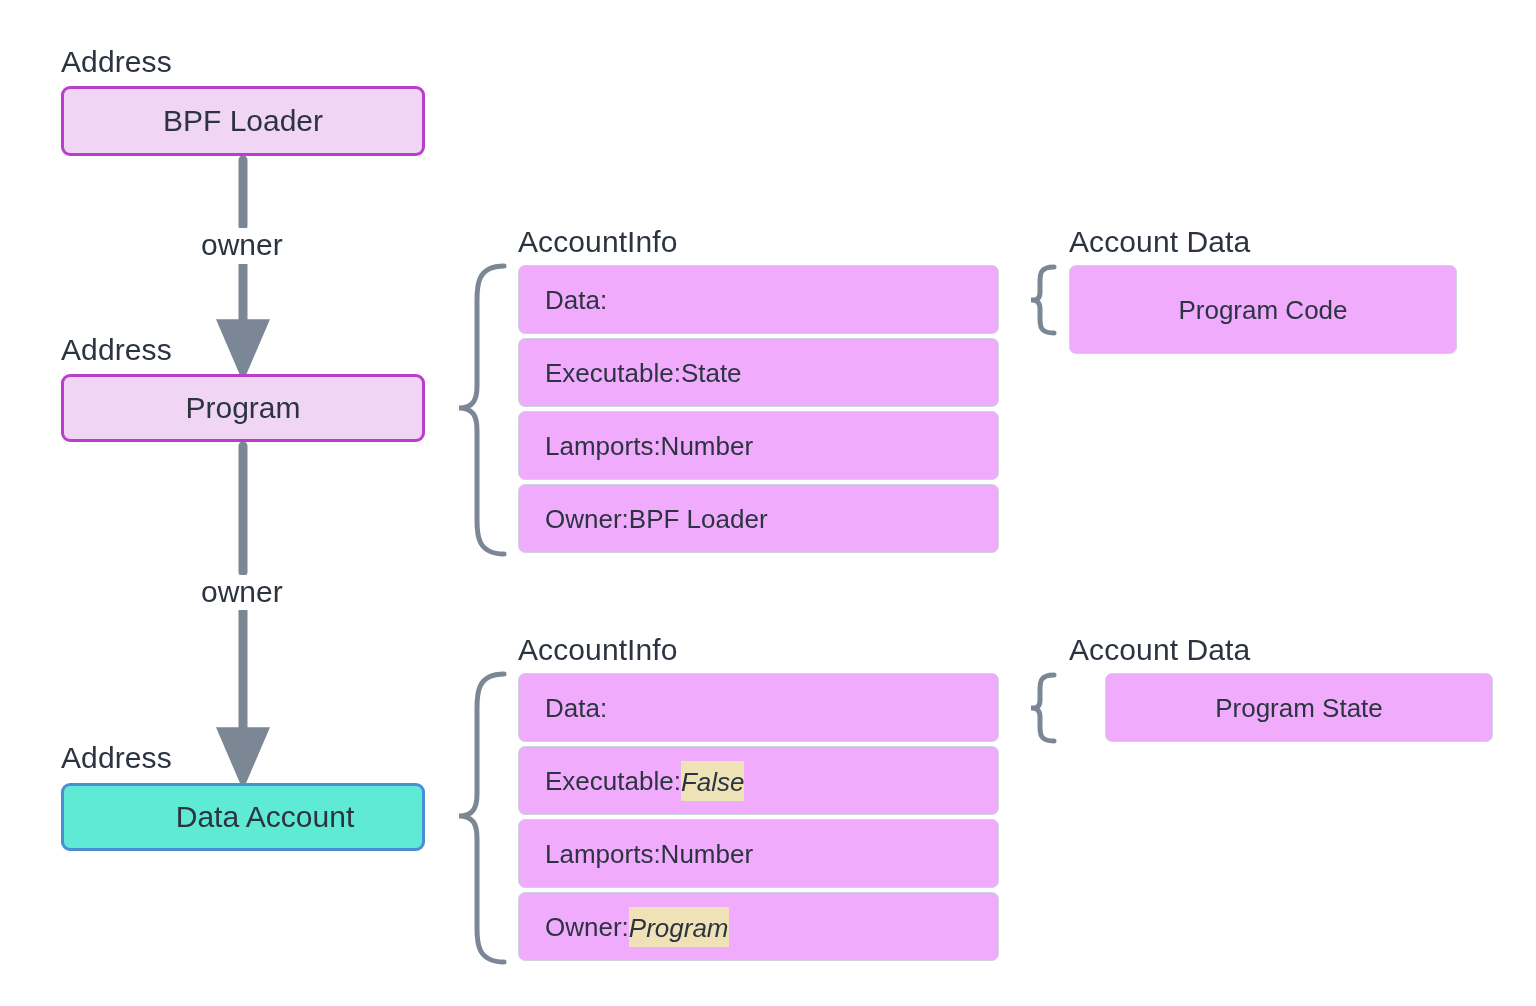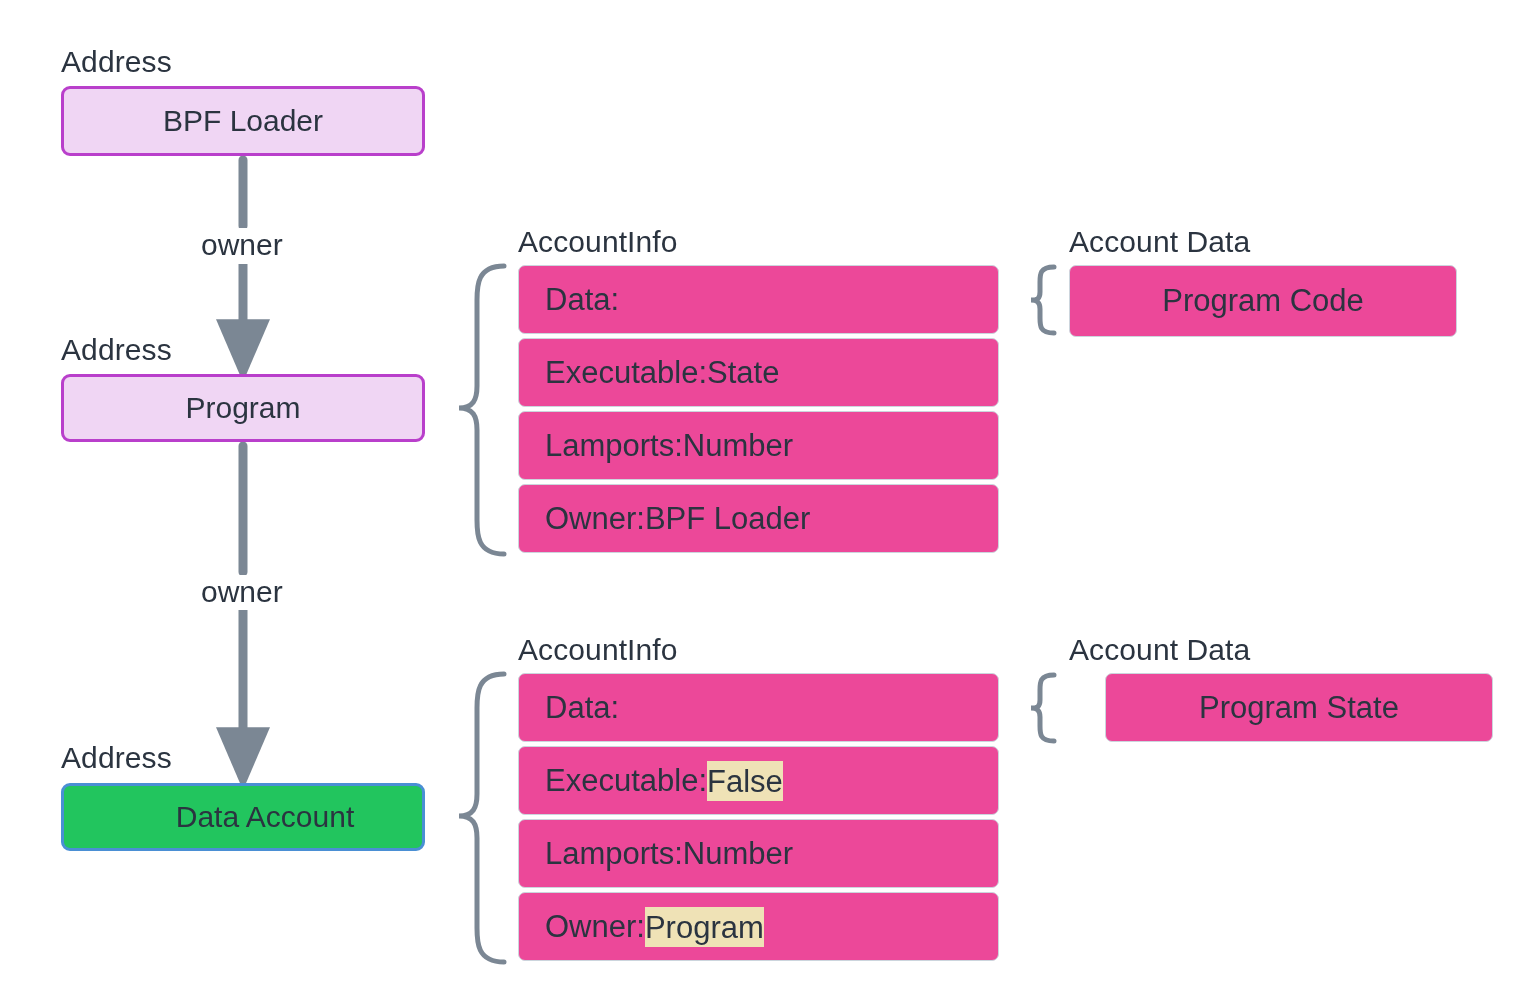--- a/index.html
+++ b/index.html
@@ -45,47 +45,48 @@
     font-size: 30px;
     line-height: 34px;
     color: #2b3440;
     white-space: nowrap;
   }
   .node-purple {
     background: #f0d6f4;
     border: 3px solid #b93fcb;
   }
   .node-blue {
-    background: #22c55e;
+    background: #5eead4;
     border: 3px solid #4a8fd4;
     padding-left: 44px;
   }
 
   
   .row {
     position: absolute;
     box-sizing: border-box;
     display: flex;
     align-items: center;
-    background: #ec4899;
+    background: #f0abfc;
     border: 1.6px solid #ccd5dd;
     border-radius: 7px;
-    font-size: 31px;
+    font-size: 26px;
     line-height: 34px;
     color: #2b3440;
     padding-left: 26px;
     white-space: nowrap;
   }
   .row-centered {
     justify-content: center;
     padding-left: 0;
   }
   .hl {
     background: #efe2b6;
     padding: 4px 0 2px 0;
+    font-style: italic;
   }
 
   
   .svg-layer {
     position: absolute;
     left: 0; top: 0;
     width: 1536px;
     height: 1006px;
     pointer-events: none;
   }
@@ -187,21 +188,21 @@
       <span> Number</span>
   </div>
 
   <div class="row" style="left:511px; top:484px; width:481px; height:69px;">
     <span>Owner:</span>
       <span> BPF Loader</span>
   </div>
 
   <div class="caption" style="left:1062px; top:225px;">Account Data</div>
 
-  <div class="row row-centered" style="left:1062px; top:265px; width:388px; height:72px;">Program Code</div>
+  <div class="row row-centered" style="left:1062px; top:265px; width:388px; height:89px;">Program Code</div>
 
   <div class="caption" style="left:511px; top:633px;">AccountInfo</div>
 
   <div class="row" style="left:511px; top:673px; width:481px; height:69px;">
     <span>Data:</span>
       <span></span>
   </div>
 
   <div class="row" style="left:511px; top:746px; width:481px; height:69px;">
     <span>Executable:</span>

